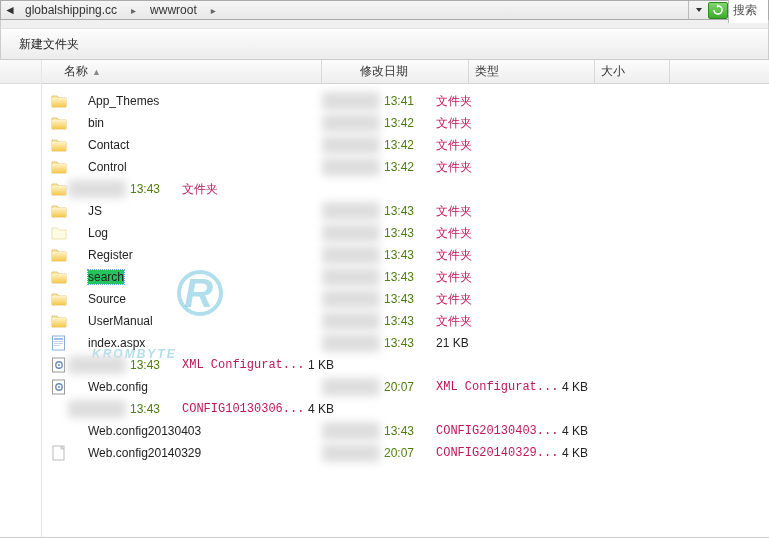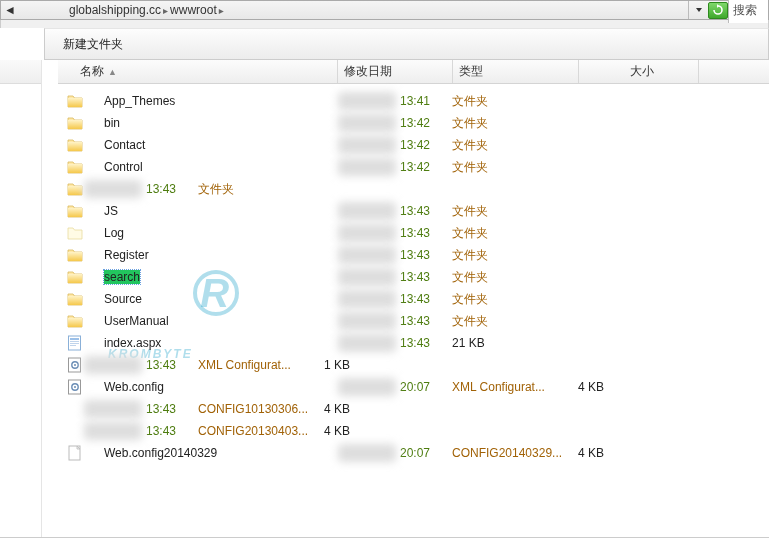--- a/index.html
+++ b/index.html
@@ -1,60 +1,60 @@
 <!DOCTYPE html>
 <html><head>
 <meta charset="utf-8">
 <style>
   * { margin: 0; padding: 0; box-sizing: border-box; font-family: "SimSun", "Microsoft YaHei", sans-serif; font-size: 12px; }
   body { background: #fff; width: 769px; height: 538px; overflow: hidden; position: relative; }
   
   
   .address-bar { height: 20px; background: linear-gradient(#f5f5f5,#e8e8e8); border: 1px solid #aaa; display: flex; align-items: center; }
   .addr-arrow { width: 18px; height: 18px; display:inline-flex; align-items:center; justify-content:center; color:#333; }
-  .addr-path { display:flex; align-items:center; gap:0; padding:0 4px;margin-left:44px; }
+  .addr-path { display:flex; align-items:center; gap:12px; padding:0 4px; }
   .addr-seg { padding:0 2px; color:#333; }
   .addr-sep { color:#666; font-size:10px; }
   .addr-right { margin-left:auto; display:flex; align-items:center; }
   .addr-btn { width:20px; height:18px; display:inline-flex; align-items:center; justify-content:center; border-left:1px solid #bbb; }
   .refresh-btn { background: linear-gradient(#7fd86b,#3fa82c); color:#fff; border:1px solid #2e8a1e; border-radius:2px; width:20px; height:17px; }
   .search-box { width:40px; height:26px; border-left:1px solid #bbb; background:#fff; padding-left:4px; display:flex; align-items:center; color:#555; overflow:hidden; }
   
   
   .gap1 { height: 8px; background:#f0f0f0; border-left:1px solid #ccc; border-right:1px solid #ccc; }
   
   
-  .toolbar { height: 32px; background: linear-gradient(#fdfdfd,#ececec); border:1px solid #ccc; border-top:1px solid #e5e5e5; display:flex; align-items:center; padding-left:18px;margin-left:44px; }
+  .toolbar { height: 32px; background: linear-gradient(#fdfdfd,#ececec); border:1px solid #ccc; border-top:1px solid #e5e5e5; display:flex; align-items:center; padding-left:18px; }
   .toolbar-label { color:#222; }
   
   
-  .main { display:flex; height: calc(538px - 20px - 8px - 32px); position:relative;gap:16px; }
+  .main { display:flex; height: calc(538px - 20px - 8px - 32px); position:relative; }
   .sidebar { width:42px; border-right:1px solid #e5e5e5; background:#fff; }
   .sidebar-top { height:24px; background:linear-gradient(#fafafa,#eee); border-bottom:1px solid #ddd; }
   
   .content { flex:1; position:relative; }
   
   
   .col-headers { height:24px; background:linear-gradient(#fcfcfc,#eeeeee); border-bottom:1px solid #d4d4d4; display:flex; position:relative; }
   .col-h { display:flex; align-items:center; padding-left:6px; border-right:1px solid #d8d8d8; color:#333; }
   .col-h.name { width:280px; padding-left:22px; }
-  .col-h.date { width:115px; }
+  .col-h.date { width:115px;margin-left:32px; }
   .col-h.type { width:126px; }
-  .col-h.size { width:75px;margin-left:45px; }
+  .col-h.size { width:75px; }
   .col-h.last { flex:1; border-right:none; }
   .sort-arrow { font-size:9px; color:#888; margin-left:4px; }
   
   
   .file-list { padding-top:6px; }
   .row { height:22px; display:flex; align-items:center; position:relative; }
   .cell-icon { width:26px; display:flex; justify-content:center; padding-left:8px; }
   .cell-name { width:254px; padding-left:20px; color:#222; white-space:nowrap; }
   .cell-date-blur { width:58px; height:18px; background:#ddd; filter:blur(4px); border-radius:4px; margin-right:4px; }
   .cell-time { width:52px; color:#4d7c0f; }
-  .cell-type { width:126px; color:#a16207; white-space:nowrap; overflow:hidden; text-overflow:ellipsis; }
+  .cell-type { width:126px; color:#be185d; white-space:nowrap; overflow:hidden; text-overflow:ellipsis;font-family:Liberation Mono, monospace; }
   .cell-size { width:75px; text-align:left; padding-right:8px; color:#222; }
   
   
   .folder-icon svg { width:16px; height:16px; }
   .file-icon svg { width:16px; height:16px; }
   
   .selected .cell-name span.hl { background:#22c55e; outline:1px dotted #6aa0e0; }
   
   
   .watermark { position:absolute; top:216px; left:50px; font-size:90px; font-weight:bold; font-style:italic; font-family: Arial, sans-serif; color:rgba(30,160,200,0.35); letter-spacing:2px; z-index:0; pointer-events:none; white-space:nowrap; }
@@ -292,20 +292,21 @@
         </div>
         <div class="row">
           <span class="cell-icon file-icon"></span>
           <span class="cell-date-blur"></span>
           <span class="cell-time">13:43</span>
           <span class="cell-type">CONFIG10130306...</span>
           <span class="cell-size">4 KB</span>
         </div>
         <div class="row">
           <span class="cell-icon file-icon"></span>
+          <span class="cell-name">Web.config20130403</span>
           <span class="cell-date-blur"></span>
           <span class="cell-time">13:43</span>
           <span class="cell-type">CONFIG20130403...</span>
           <span class="cell-size">4 KB</span>
         </div>
         <div class="row">
           <span class="cell-icon file-icon">
             <svg viewBox="0 0 16 16">
               <use href="#ico-file"></use>
             </svg>

